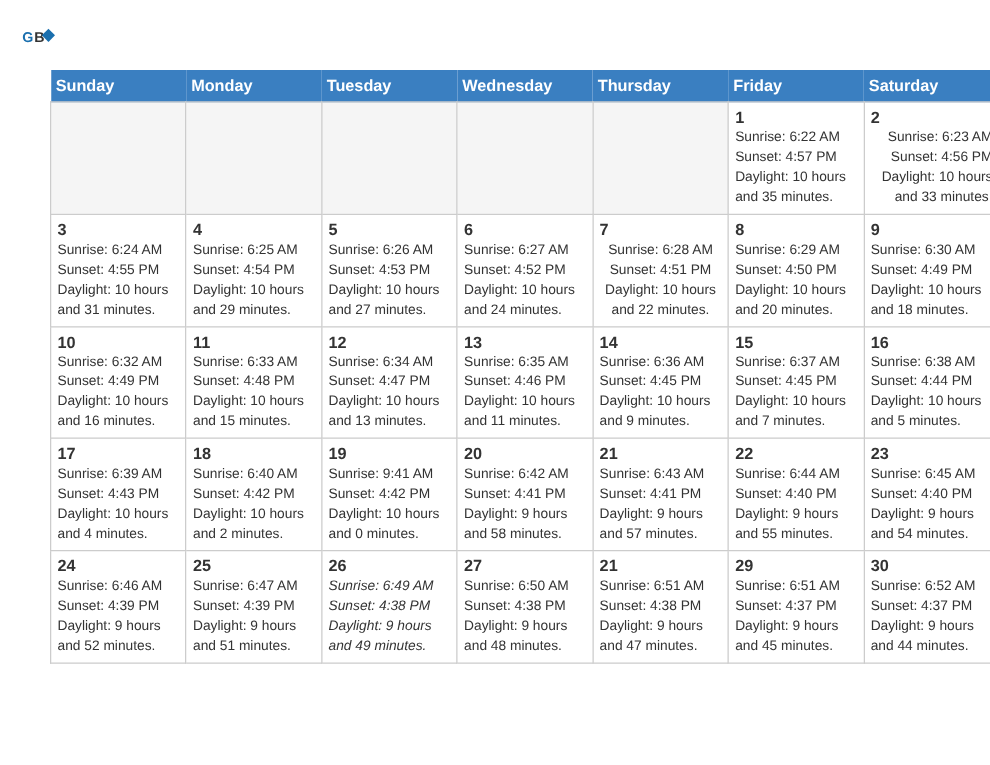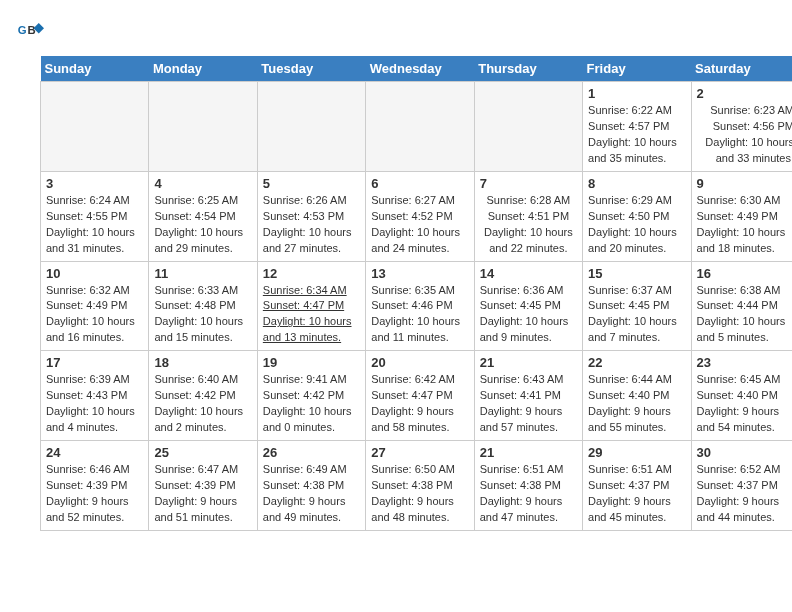--- a/index.html
+++ b/index.html
@@ -182,21 +182,21 @@
 Daylight: 10 hours and 16 minutes.</div>
         </td>
         <td>
           <div class="day-num">11</div>
           <div class="day-info" style="white-space: pre-line;">Sunrise: 6:33 AM
 Sunset: 4:48 PM
 Daylight: 10 hours and 15 minutes.</div>
         </td>
         <td>
           <div class="day-num">12</div>
-          <div class="day-info" style="white-space: pre-line; text-decoration: underline;">Sunrise: 6:34 AM
+          <div class="day-info" style="white-space: pre-line;">Sunrise: 6:34 AM
 Sunset: 4:47 PM
 Daylight: 10 hours and 13 minutes.</div>
         </td>
         <td>
           <div class="day-num">13</div>
           <div class="day-info" style="white-space: pre-line;">Sunrise: 6:35 AM
 Sunset: 4:46 PM
 Daylight: 10 hours and 11 minutes.</div>
         </td>
         <td>
@@ -233,21 +233,21 @@
         </td>
         <td>
           <div class="day-num">19</div>
           <div class="day-info" style="white-space: pre-line;">Sunrise: 9:41 AM
 Sunset: 4:42 PM
 Daylight: 10 hours and 0 minutes.</div>
         </td>
         <td>
           <div class="day-num">20</div>
           <div class="day-info" style="white-space: pre-line;">Sunrise: 6:42 AM
-Sunset: 4:47 PM
+Sunset: 4:41 PM
 Daylight: 9 hours and 58 minutes.</div>
         </td>
         <td>
           <div class="day-num">21</div>
           <div class="day-info" style="white-space: pre-line;">Sunrise: 6:43 AM
 Sunset: 4:41 PM
 Daylight: 9 hours and 57 minutes.</div>
         </td>
         <td>
           <div class="day-num">22</div>
@@ -270,21 +270,21 @@
 Daylight: 9 hours and 52 minutes.</div>
         </td>
         <td>
           <div class="day-num">25</div>
           <div class="day-info" style="white-space: pre-line;">Sunrise: 6:47 AM
 Sunset: 4:39 PM
 Daylight: 9 hours and 51 minutes.</div>
         </td>
         <td>
           <div class="day-num">26</div>
-          <div class="day-info" style="white-space: pre-line;">Sunrise: 6:49 AM
+          <div class="day-info" style="white-space: pre-line; font-style: italic;">Sunrise: 6:49 AM
 Sunset: 4:38 PM
 Daylight: 9 hours and 49 minutes.</div>
         </td>
         <td>
           <div class="day-num">27</div>
           <div class="day-info" style="white-space: pre-line;">Sunrise: 6:50 AM
 Sunset: 4:38 PM
 Daylight: 9 hours and 48 minutes.</div>
         </td>
         <td>

